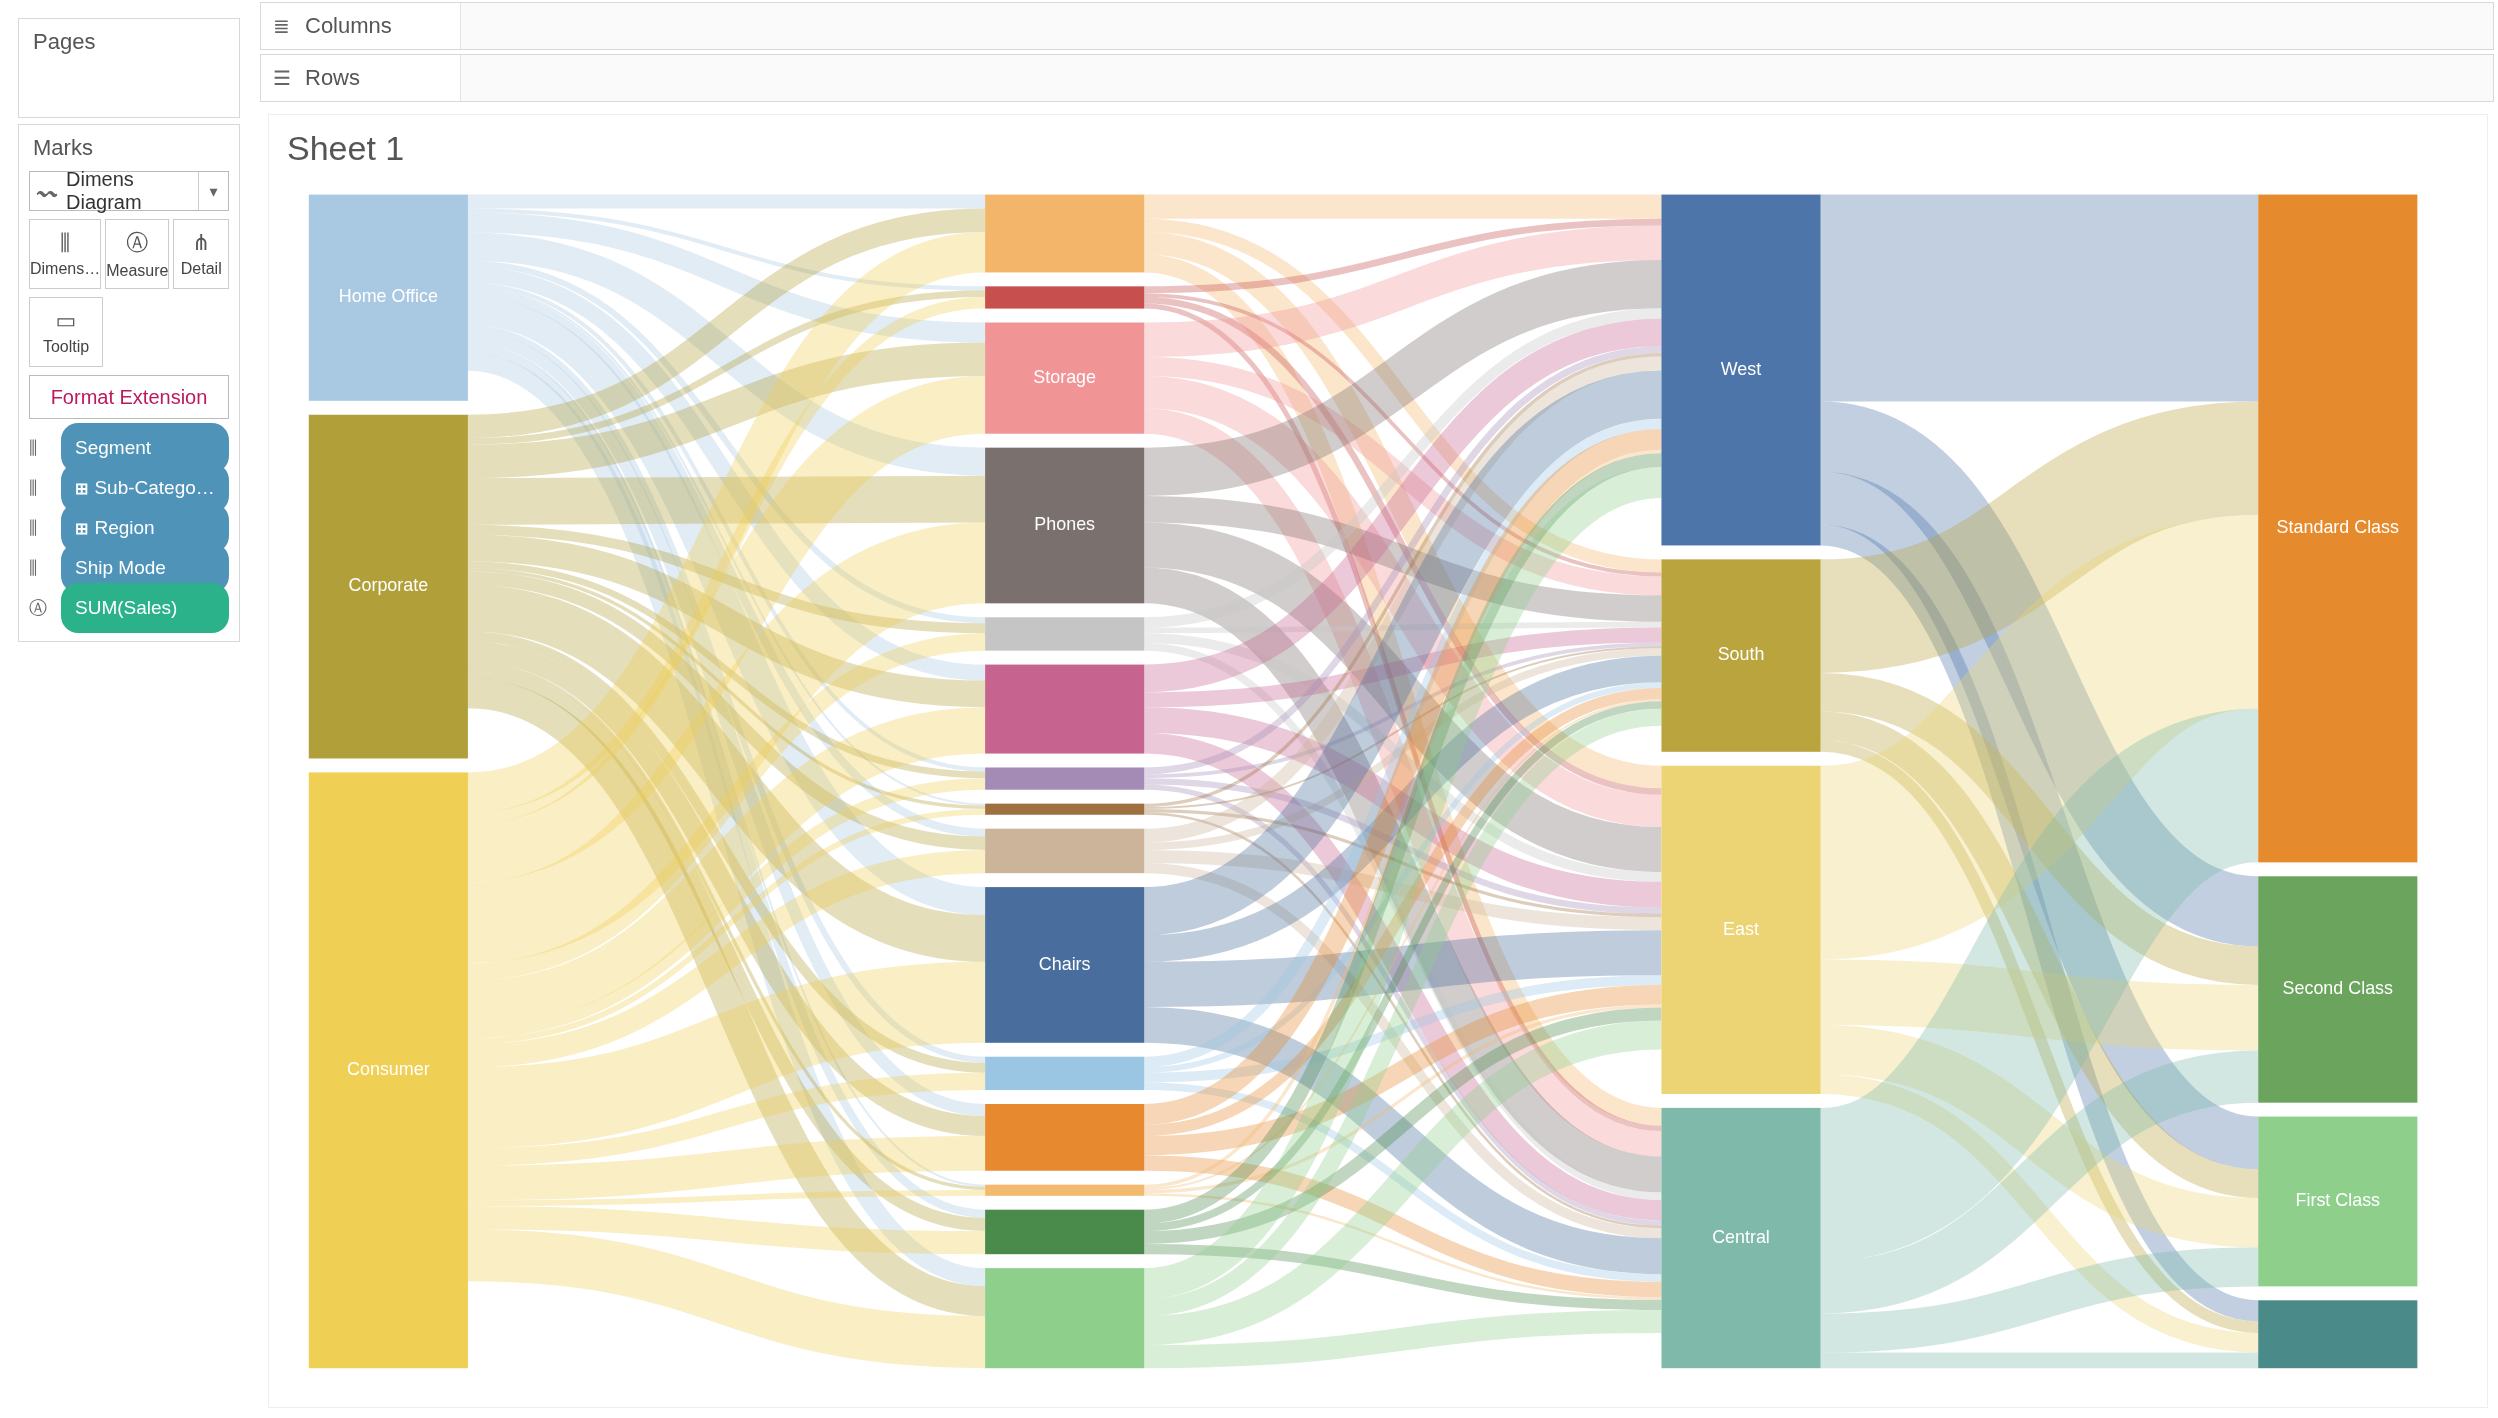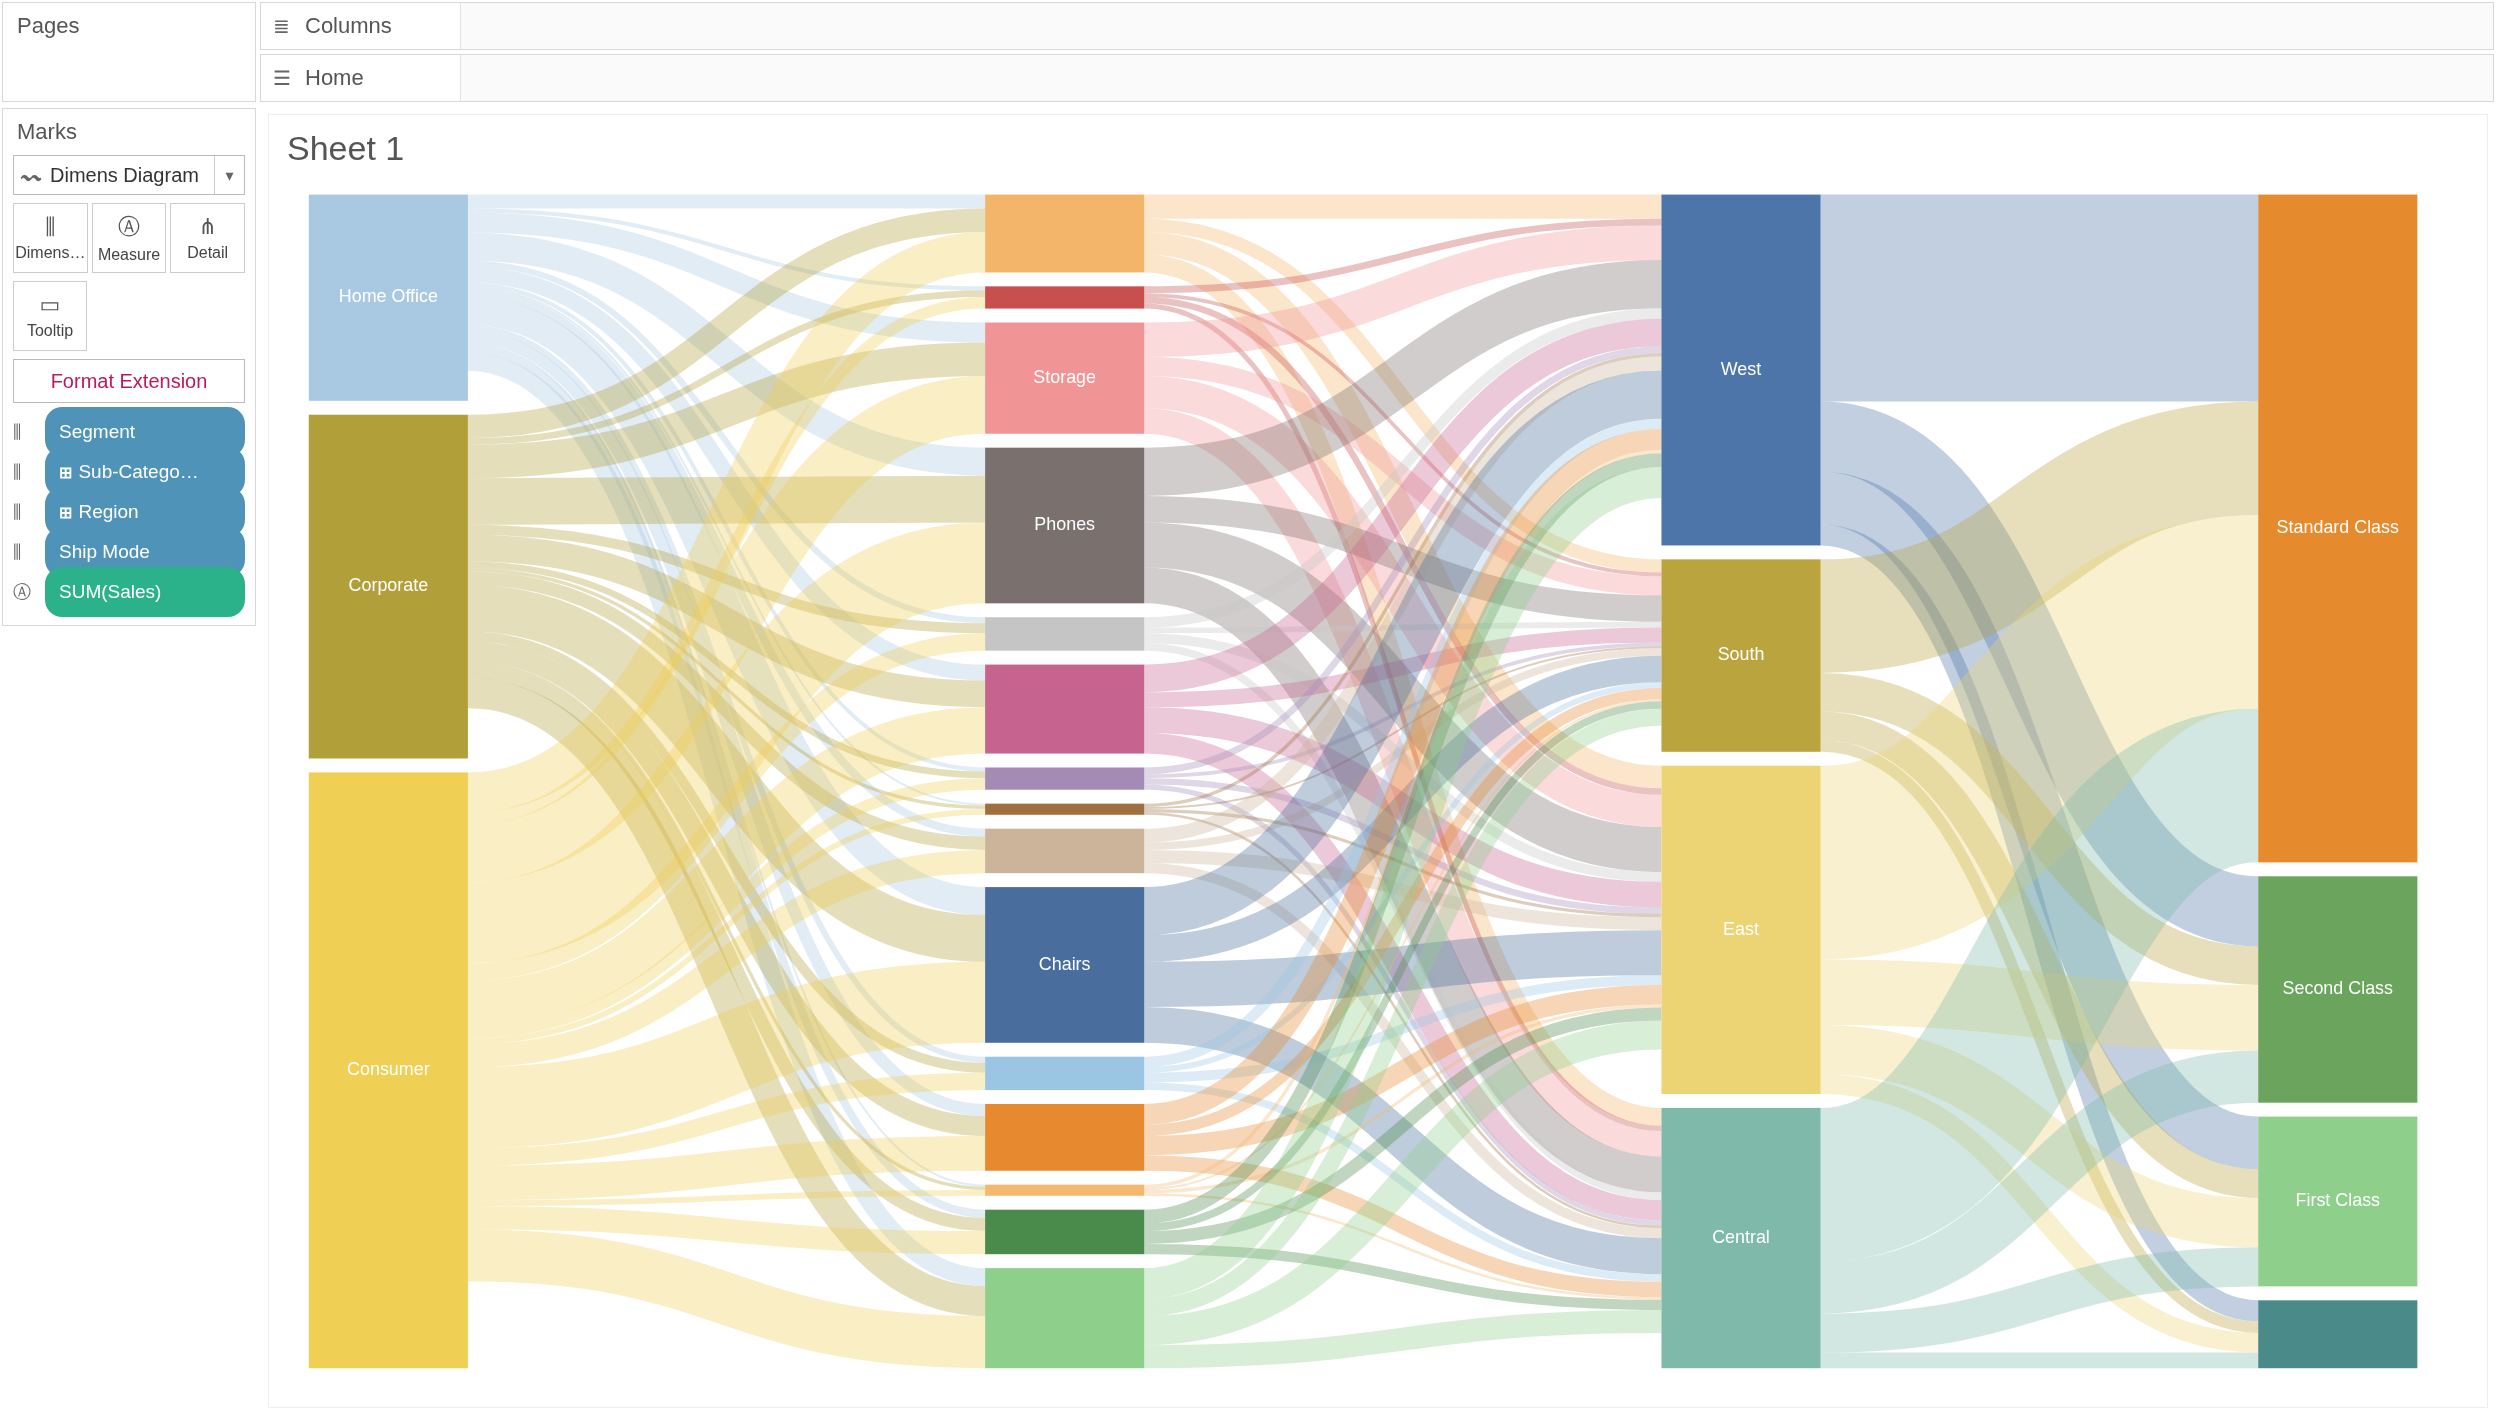--- a/index.html
+++ b/index.html
@@ -1,18 +1,18 @@
 <!DOCTYPE html>
 <html><head>
 <meta charset="utf-8">
 <style>
   * { box-sizing: border-box; margin: 0; padding: 0; font-family: -apple-system, BlinkMacSystemFont, "Segoe UI", Arial, sans-serif; }
   body { background: #fff; overflow: hidden; }
   #app { display: flex; width: 2498px; height: 1418px; }
-  #sidebar { width: 258px; display: flex; flex-direction: column; gap: 6px; padding: 2px; }
+  #sidebar { width: 258px; display: flex; flex-direction: column; gap: 6px; padding: 18px; }
   .panel { border: 1px solid #d8d8d8; background: #fff; }
   .panel-title { font-size: 22px; color: #555; padding: 10px 14px; font-weight: 400; }
   #pages-panel { height: 100px; }
   #filters-panel { height: 100px; }
   #marks-panel { }
   .marks-select { display: flex; align-items: center; border: 1px solid #bbb; height: 40px; margin: 0 10px 8px; }
   .marks-select .icon { width: 34px; display:flex; align-items:center; justify-content:center; color:#666; font-size:20px;}
   .marks-select .label { flex:1; font-size:20px; color:#333; padding-left:2px;}
   .marks-select .caret { width: 30px; border-left:1px solid #ccc; height:100%; display:flex; align-items:center; justify-content:center; color:#666; font-size:16px;}
   .mark-grid { display:flex; gap:4px; margin:0 10px 8px;}
@@ -104,21 +104,21 @@
     <div class="shelf-row">
       <div class="shelf-label">
         <span class="shelf-ic">≣</span>
         <span>Columns</span>
       </div>
       <div class="shelf-drop"></div>
     </div>
     <div class="shelf-row">
       <div class="shelf-label">
         <span class="shelf-ic">☰</span>
-        <span>Home</span>
+        <span>Rows</span>
       </div>
       <div class="shelf-drop"></div>
     </div>
     <div id="viz-wrap">
       <div id="sheet-title">Sheet 1</div>
       <svg id="sankey" viewBox="0 0 2230 1300">
           <path d="M 200 87.04454545454546 C 460 87.04454545454546, 460 87.04454545454546, 720 87.04454545454546" stroke="#a9c9e3" stroke-width="14.089090909090908" fill="none" stroke-opacity="0.35"></path>
           <path d="M 200 96.10181818181819 C 460 96.10181818181819, 460 174.2854545454545, 720 174.2854545454545" stroke="#a9c9e3" stroke-width="4.025454545454545" fill="none" stroke-opacity="0.35"></path>
           <path d="M 200 108.17818181818181 C 460 108.17818181818181, 460 218.7, 720 218.7" stroke="#a9c9e3" stroke-width="20.127272727272725" fill="none" stroke-opacity="0.35"></path>
           <path d="M 200 132.33090909090907 C 460 132.33090909090907, 460 348.5436363636363, 720 348.5436363636363" stroke="#a9c9e3" stroke-width="28.178181818181816" fill="none" stroke-opacity="0.35"></path>

